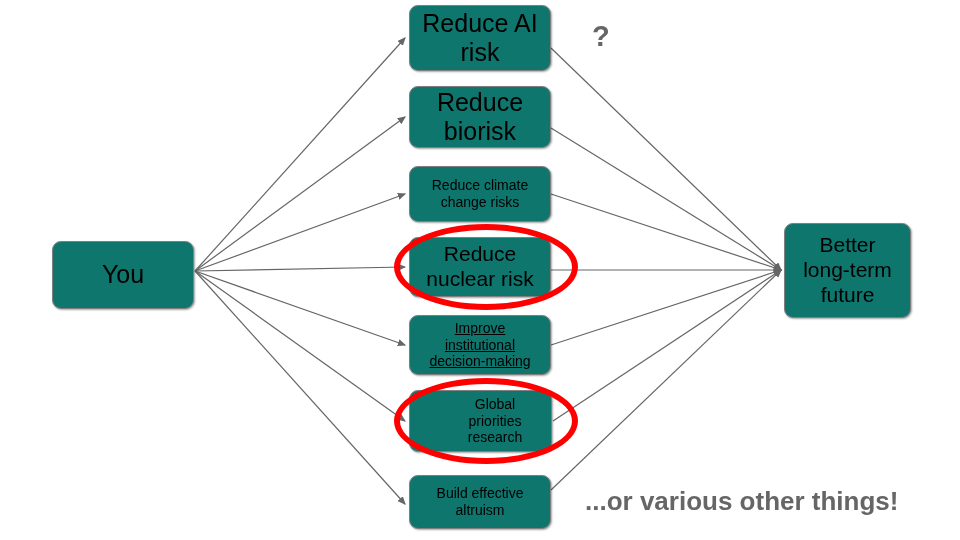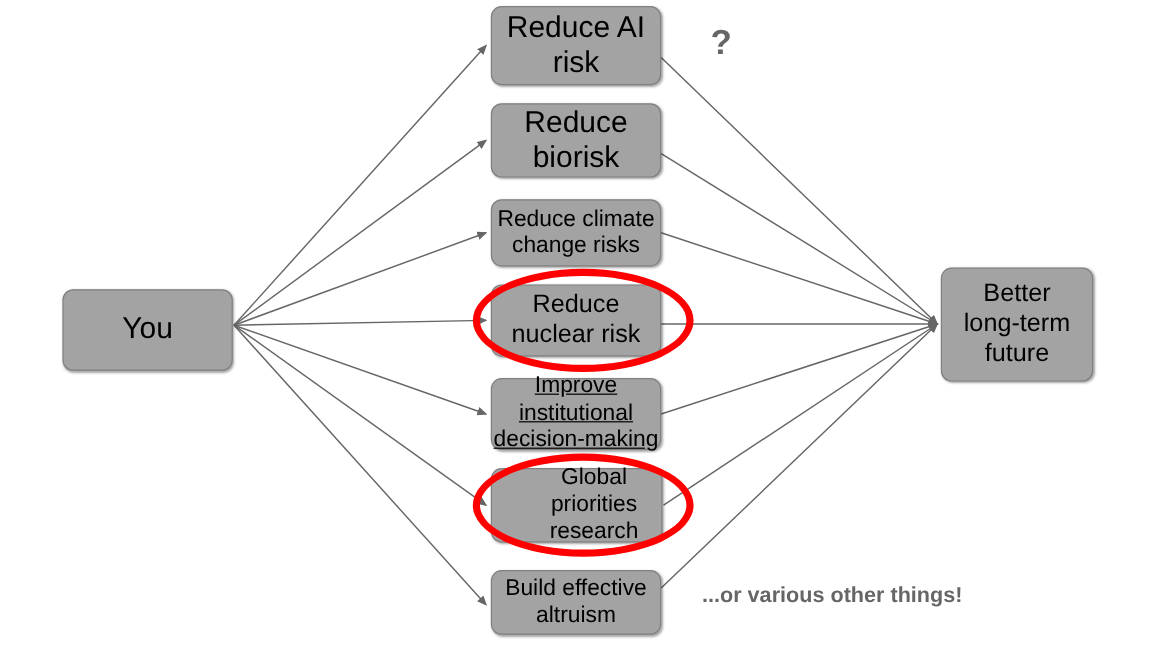--- a/index.html
+++ b/index.html
@@ -20,42 +20,42 @@
   #edges {
     position: absolute;
     left: 0;
     top: 0;
     width: 960px;
     height: 540px;
   }
   .node {
     position: absolute;
     box-sizing: border-box;
-    background: #a3a3a3;
+    background: #0f766e;
     border: 1px solid #808080;
     border-radius: 9px;
     color: #000000;
     display: flex;
     align-items: center;
     justify-content: center;
     text-align: center;
     line-height: 1.18;
     box-shadow: 1px 1px 2px rgba(0,0,0,0.35);
     white-space: pre-line;
   }
   .node-lg { font-size: 25px; }
   .node-md { font-size: 21px; }
-  .node-sm { font-size: 19px; }
+  .node-sm { font-size: 14px; }
   .note {
     position: absolute;
     color: #666666;
     font-weight: bold;
   }
   #note-question { font-size: 29px; }
-  #note-various { font-size: 18px; white-space: nowrap; }
+  #note-various { font-size: 26px; white-space: nowrap; }
   .highlight-ellipse {
     position: absolute;
     box-sizing: border-box;
     border: 6px solid #ff0000;
     border-radius: 50%;
     background: transparent;
   }
 </style>
 </head>
 <body>

